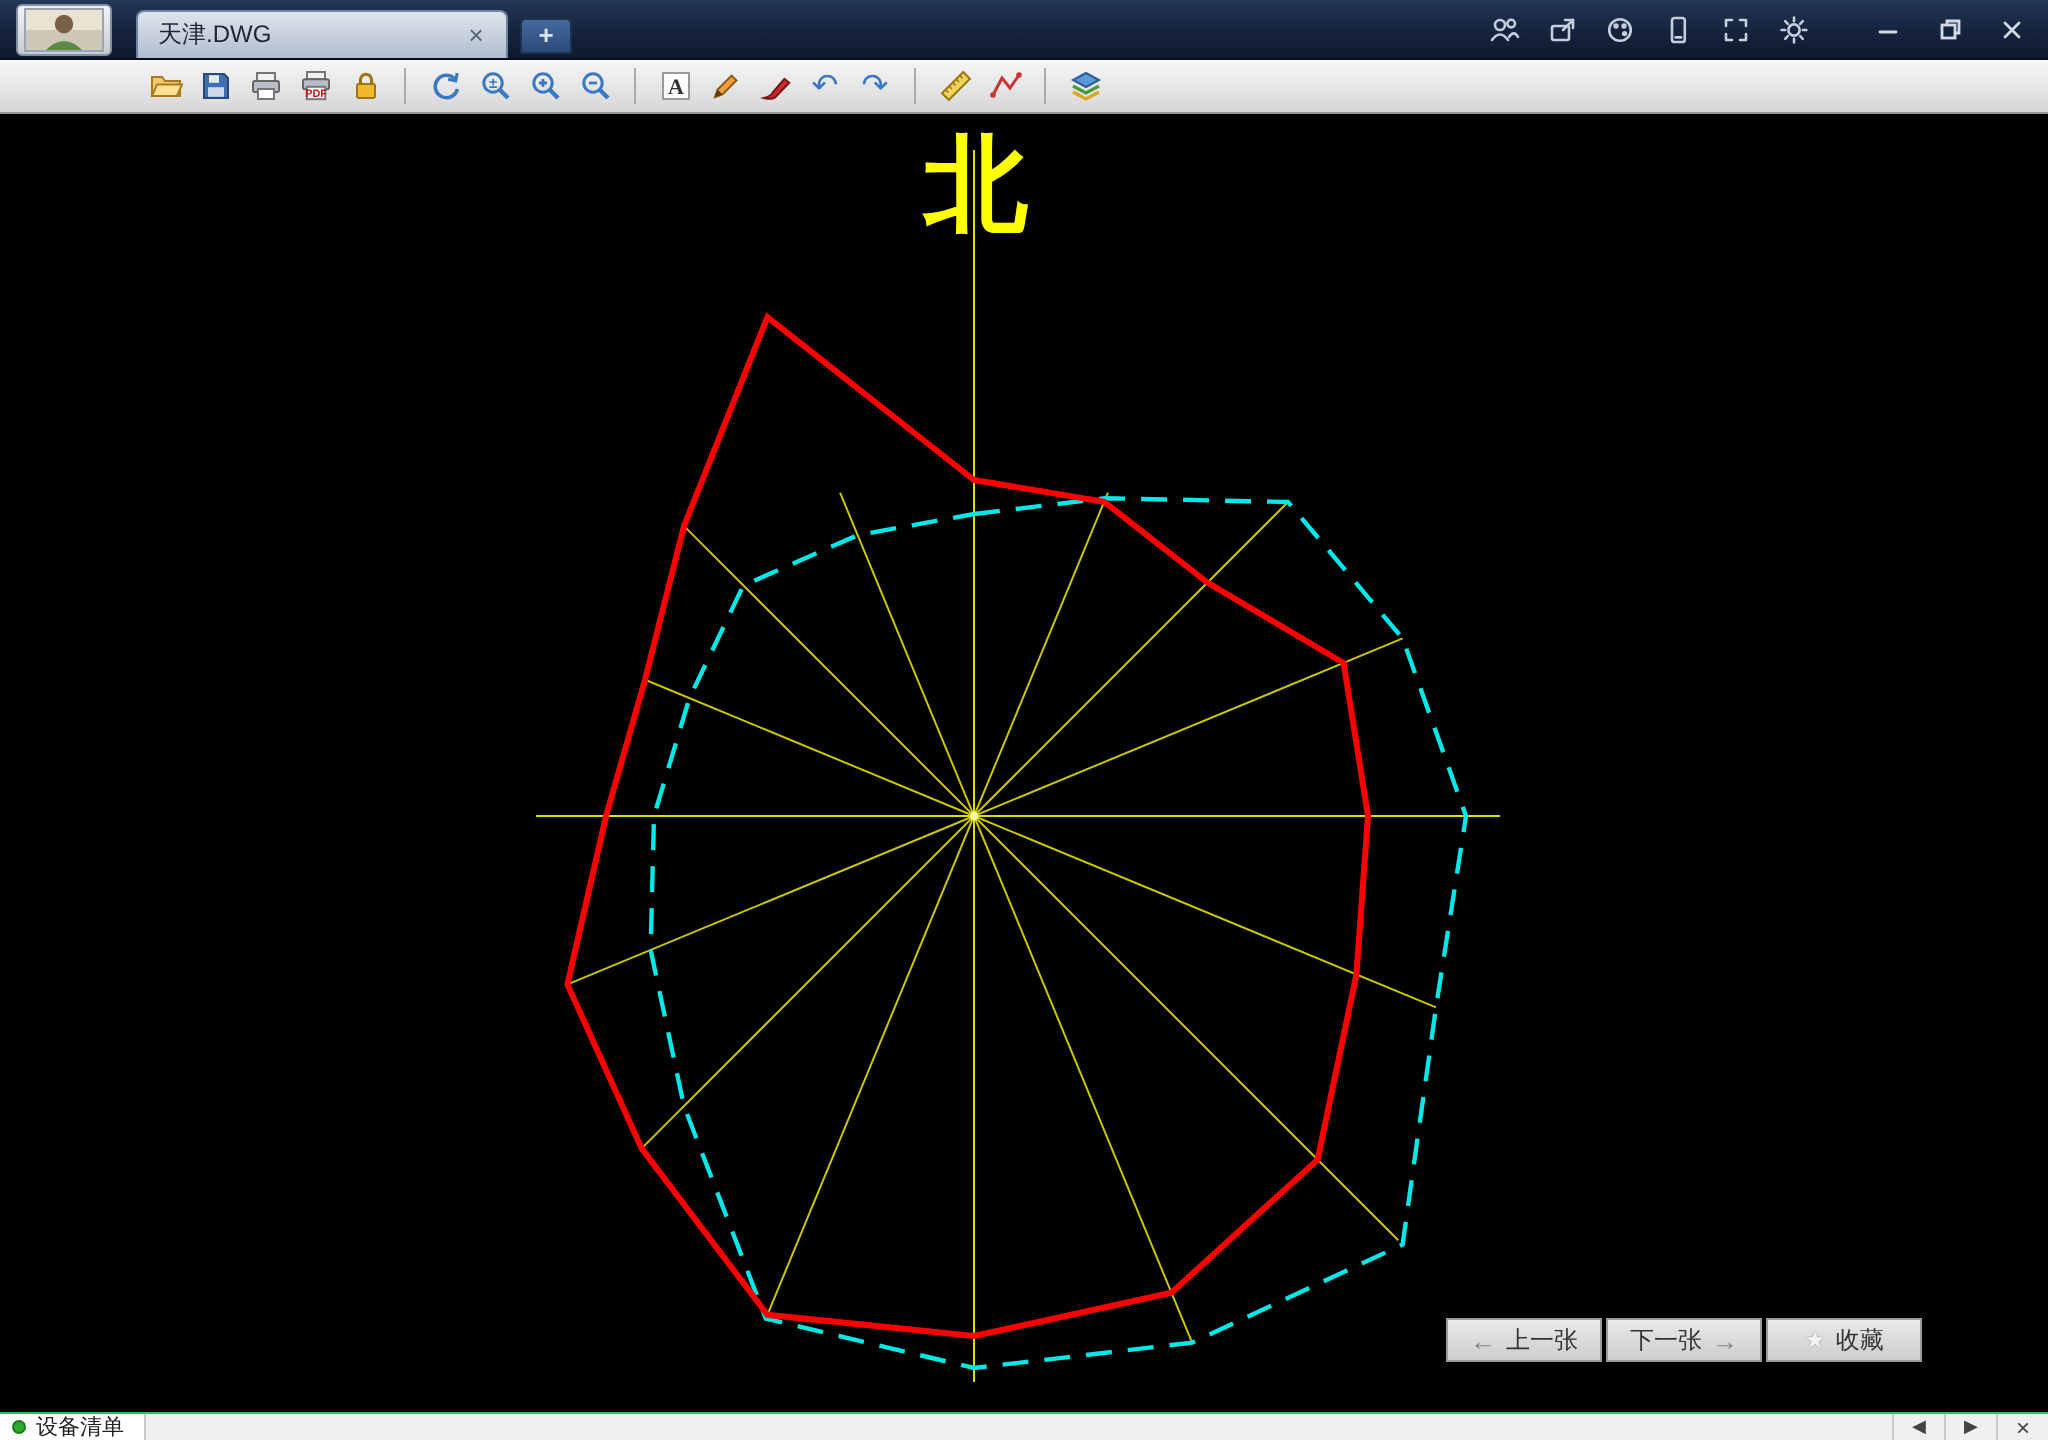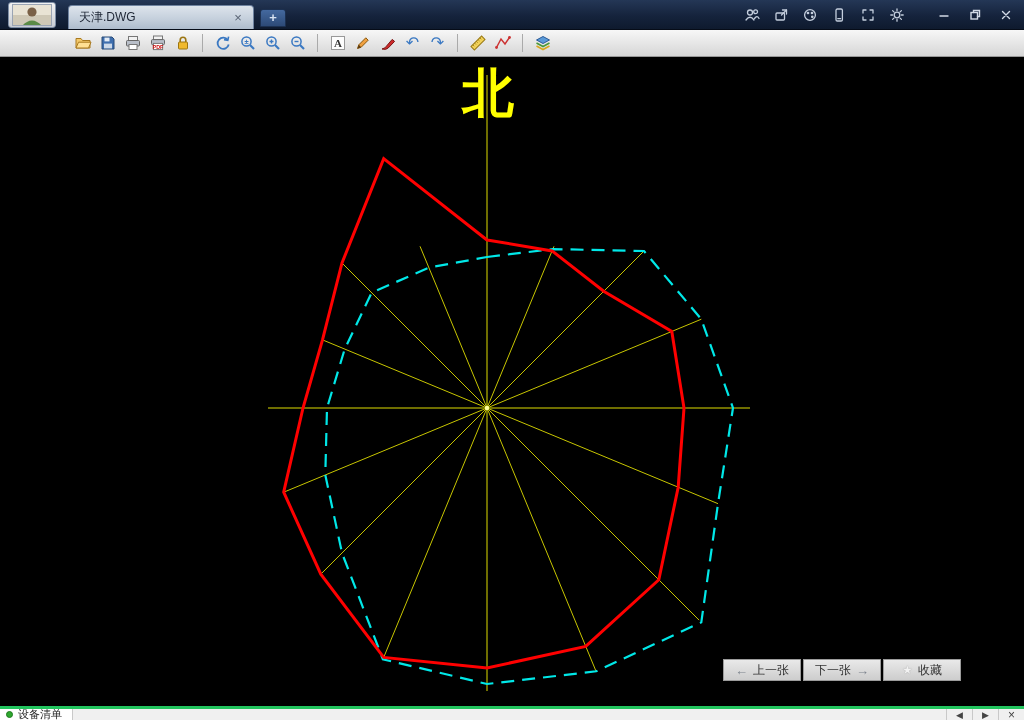--- a/index.html
+++ b/index.html
@@ -63,21 +63,21 @@
     height:22px; min-width:78px; padding:0 9px; display:flex; align-items:center; justify-content:center; gap:5px;
     background:linear-gradient(#e9e9e9,#cdcdcd); border:1px solid #9b9b9b;
     font-size:12px; color:#333; cursor:pointer; font-family:"Liberation Sans","DejaVu Sans",sans-serif;
   }
   .ov-arrow { color:#7d848e; font-weight:bold; font-size:13px; }
   .ov-star { color:#f2f2f2; font-size:12px; text-shadow:0 0 1px #888; }
 
   
   .statusbar {
     height:14px; display:flex; align-items:stretch; background:#f0f0f0;
-    border-top:3px solid #22c55e; font-size:11px; color:#222;
+    border-top:1px solid #22c55e; font-size:11px; color:#222;
   }
   .sb-left {
     display:flex; align-items:center; gap:5px; padding:0 10px 0 6px;
     background:#fff; border-right:1px solid #c9c9c9;
   }
   .sb-dot { width:7px; height:7px; border-radius:50%; background:#2fa82f; border:1px solid #1d7a1d; }
   .sb-right { margin-left:auto; display:flex; }
   .sb-btn {
     width:26px; display:flex; align-items:center; justify-content:center;
     border-left:1px solid #c9c9c9; color:#444; font-size:9px; cursor:pointer; background:#f0f0f0;

